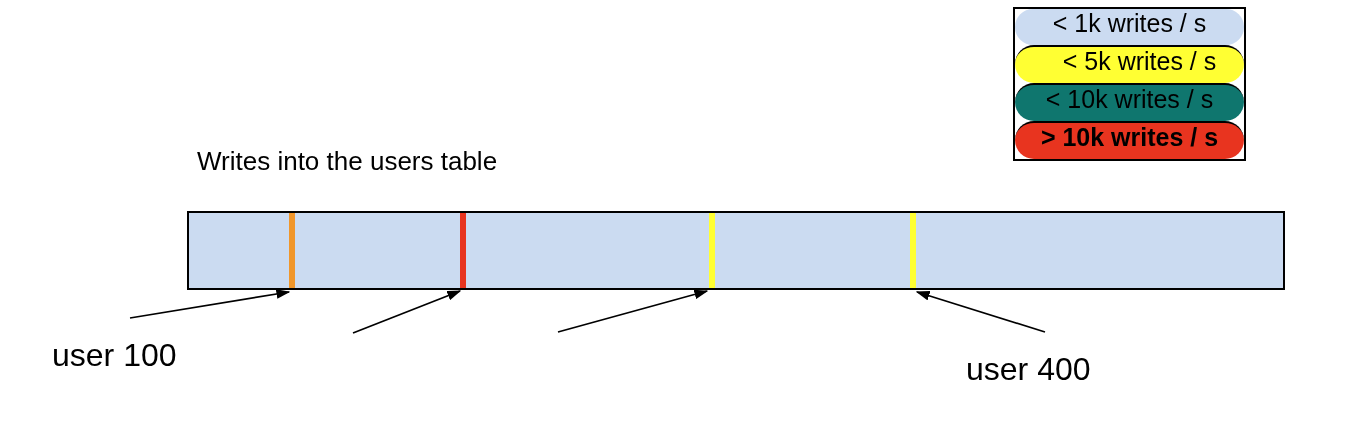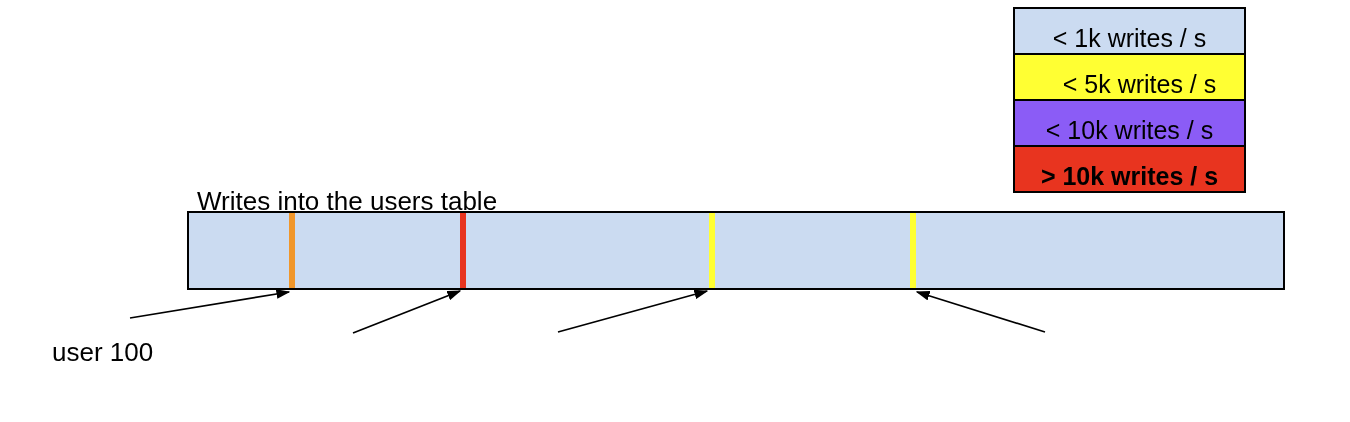--- a/index.html
+++ b/index.html
@@ -17,39 +17,39 @@
     font-family: "Liberation Sans", sans-serif;
   }
 
   
   .title {
     position: absolute;
     left: 197px;
     top: 146px;
     font-size: 26px;
     white-space: nowrap;
-    margin-top: 40px;
   }
 
   
   .legend {
     position: absolute;
     left: 1013px;
     top: 7px;
     width: 229px;
     border: 2px solid #000000;
   }
   .legend-row {
-    height: 44px;
+    height: 36px;
     display: flex;
-    align-items: flex-end;
+    align-items: flex-start;
     justify-content: center;
     font-size: 25px;
     border-top: 2px solid #000000;
     white-space: nowrap;
+    border-radius: 21px;
   }
   .legend-row:first-child {
     border-top: none;
   }
 
   
   .bar {
     position: absolute;
     left: 187px;
     top: 211px;
@@ -74,39 +74,39 @@
     pointer-events: none;
   }
   .arrows line {
     stroke: #000000;
     stroke-width: 1.75;
   }
 
   
   .ulabel {
     position: absolute;
-    font-size: 26px;
+    font-size: 32px;
     white-space: nowrap;
   }
 </style>
 </head>
 <body>
 
 <div class="canvas">
 
   <div class="title">Writes into the users table</div>
 
   <div class="legend">
     <div class="legend-row" style="background-color: rgb(203, 219, 241);">
       <span>&lt; 1k writes / s</span>
     </div>
     <div class="legend-row" style="background-color: rgb(255, 255, 51); padding-left: 20px;">
       <span>&lt; 5k writes / s</span>
     </div>
-    <div class="legend-row" style="background-color: #8b5cf6;">
+    <div class="legend-row" style="background-color: #0f766e;">
       <span>&lt; 10k writes / s</span>
     </div>
     <div class="legend-row" style="background-color: rgb(232, 52, 31); font-weight: bold;">
       <span>&gt; 10k writes / s</span>
     </div>
   </div>
 
   <div class="bar" style="background-color: rgb(203, 219, 241);">
     <div class="stripe" style="left: 100px; background-color: rgb(240, 150, 43);"></div>
     <div class="stripe" style="left: 271px; background-color: rgb(232, 52, 31);"></div>
@@ -120,14 +120,15 @@
         <path d="M0,0 L10,3.5 L0,7 Z" fill="#000000"></path>
       </marker>
     </defs>
     <line x1="130" y1="318" x2="289" y2="292" marker-end="url(#ah)"></line>
     <line x1="353" y1="333" x2="460" y2="291" marker-end="url(#ah)"></line>
     <line x1="558" y1="332" x2="707" y2="291" marker-end="url(#ah)"></line>
     <line x1="1045" y1="332" x2="917" y2="292" marker-end="url(#ah)"></line>
   </svg>
 
   <div class="ulabel" style="left: 52px;  top: 337px;">user 100</div>
+  <div class="ulabel" style="left: 966px; top: 351px;">user 400</div>
 
 </div>
 
 </body></html>

